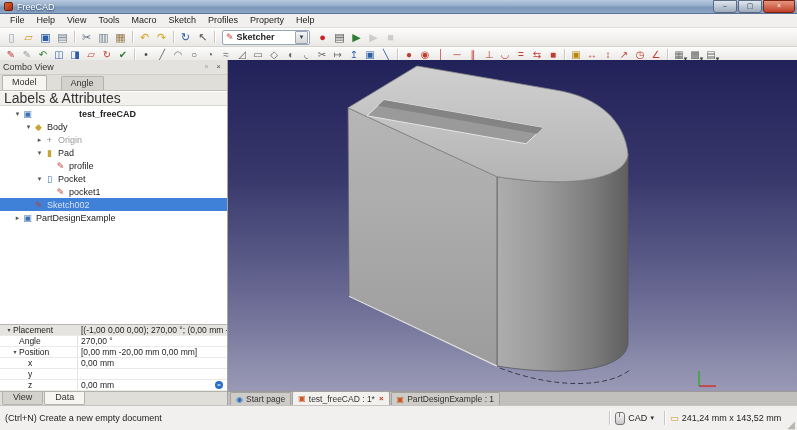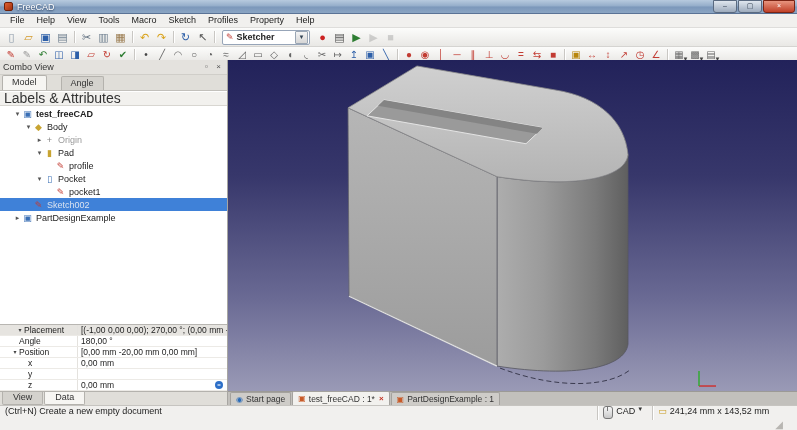--- a/index.html
+++ b/index.html
@@ -60,21 +60,21 @@
   .dtab.act{background:#f6f5f2;height:14px;}
   .labels-header{height:13px;flex:none;line-height:12px;font-size:14px;color:#333;background:#f2f1ee;
     border-bottom:1px solid #d8d6d1;border-top:1px solid #fff;padding-left:4px;}
   #tree{flex:1;background:#fff;overflow:hidden;padding-top:1px;}
   .trow{height:13px;display:flex;align-items:center;font-size:9px;white-space:nowrap;}
   .trow.sel{background:#3f81d8;}
   .exp{width:9px;font-size:7px;color:#555;text-align:center;flex:none;}
   .trow.sel .exp{color:#e8eef6;}
   .ticon{width:11px;font-size:9px;margin-right:3px;text-align:center;flex:none;}
   .tlabel{color:#222;}
-  .tlabel.bold{font-weight:bold;}
+  .tlabel.bold{font-weight:bold;margin-left:43px;}
   .tlabel.dim{color:#9a9a9a;}
   .trow.sel .tlabel{color:#f2f6fb;}
   .trow.sel .tlabel.dim{color:#d8e2f0;}
 
   
   #prop-grid{flex:none;border-top:1px solid #b8b6b2;background:#fff;position:relative;}
   .pg-header{display:flex;height:12px;line-height:12px;background:#e8e6e2;border-bottom:1px solid #c8c6c1;
     font-size:8.5px;color:#444;}
   .pg-header .c1{width:78px;padding-left:4px;border-right:1px solid #c8c6c1;box-sizing:border-box;}
   .prow{display:flex;height:10px;line-height:10px;font-size:8.5px;border-bottom:1px solid #eceae6;}
@@ -101,22 +101,22 @@
   #mdi-tabs{height:13px;flex:none;background:#c2c0bc;display:flex;align-items:flex-end;
     padding-left:2px;border-top:1px solid #9c9a96;}
   .mtab{height:12px;display:flex;align-items:center;font-size:8.5px;padding:0 5px;margin-right:1px;
     background:#ceccc8;border:1px solid #a4a29e;border-bottom:none;border-radius:2px 2px 0 0;color:#333;}
   .mtab.act{background:#f2f1ee;height:13px;}
   .mtab-icon{font-size:8px;margin-right:3px;}
   .mtab-close{font-size:8px;color:#c03020;margin-left:4px;font-weight:bold;}
 
   
   #statusbar{position:absolute;left:0;right:0;bottom:0;height:25px;box-sizing:border-box;
-    background:#f1f0ee;border-top:1px solid #c6c4c0;display:flex;
-    font-size:9px;padding:0 14px 0 5px;}
+    background:#f1f0ee;border-top:1px solid #c6c4c0;display:flex;align-items:center;
+    font-size:9px;padding:0 2px 0 5px;}
   #status-msg{flex:1;}
   .ssep{width:1px;height:14px;background:#c8c6c2;box-shadow:1px 0 0 #fff;margin:0 5px;}
   .mouse-icon{width:8px;height:11px;border:1px solid #777;border-radius:3px;margin-right:3px;
     background:linear-gradient(#f8f8f8,#c8c8c8);position:relative;}
   .mouse-icon:after{content:"";position:absolute;left:3px;top:0;width:1px;height:4px;background:#777;}
   .nav-arrow{font-size:6px;margin:0 4px 0 2px;color:#333;}
   .ruler-icon{font-size:9px;color:#c89a20;margin-right:3px;}
   .grip{font-size:10px;color:#b8b6b2;margin-left:6px;align-self:flex-end;line-height:11px;}
 </style>
 </head>
@@ -404,32 +404,32 @@
         <div class="trow" style="padding-left: 13px;">
           <span class="exp">▸</span>
           <span class="ticon" style="color: rgb(58, 111, 181);">▣</span>
           <span class="tlabel">PartDesignExample</span>
         </div>
       </div>
 
     <div id="prop-grid">
       <div id="prop-rows">
           <div class="prow group">
-            <div class="c1" style="padding-left: 16px;">
+            <div class="c1" style="padding-left: 5px;">
               <span class="pexp">▾</span>
               <span>Placement</span>
             </div>
             <div class="c2">[(-1,00 0,00 0,00); 270,00 °; (0,00 mm -20,00 mm 0,00 ...</div>
           </div>
           <div class="prow">
             <div class="c1" style="padding-left: 11px;">
               <span class="pexp"></span>
               <span>Angle</span>
             </div>
-            <div class="c2">180,00 °</div>
+            <div class="c2">270,00 °</div>
           </div>
           <div class="prow">
             <div class="c1" style="padding-left: 11px;">
               <span class="pexp">▾</span>
               <span>Position</span>
             </div>
             <div class="c2">[0,00 mm -20,00 mm 0,00 mm]</div>
           </div>
           <div class="prow">
             <div class="c1" style="padding-left: 20px;">

